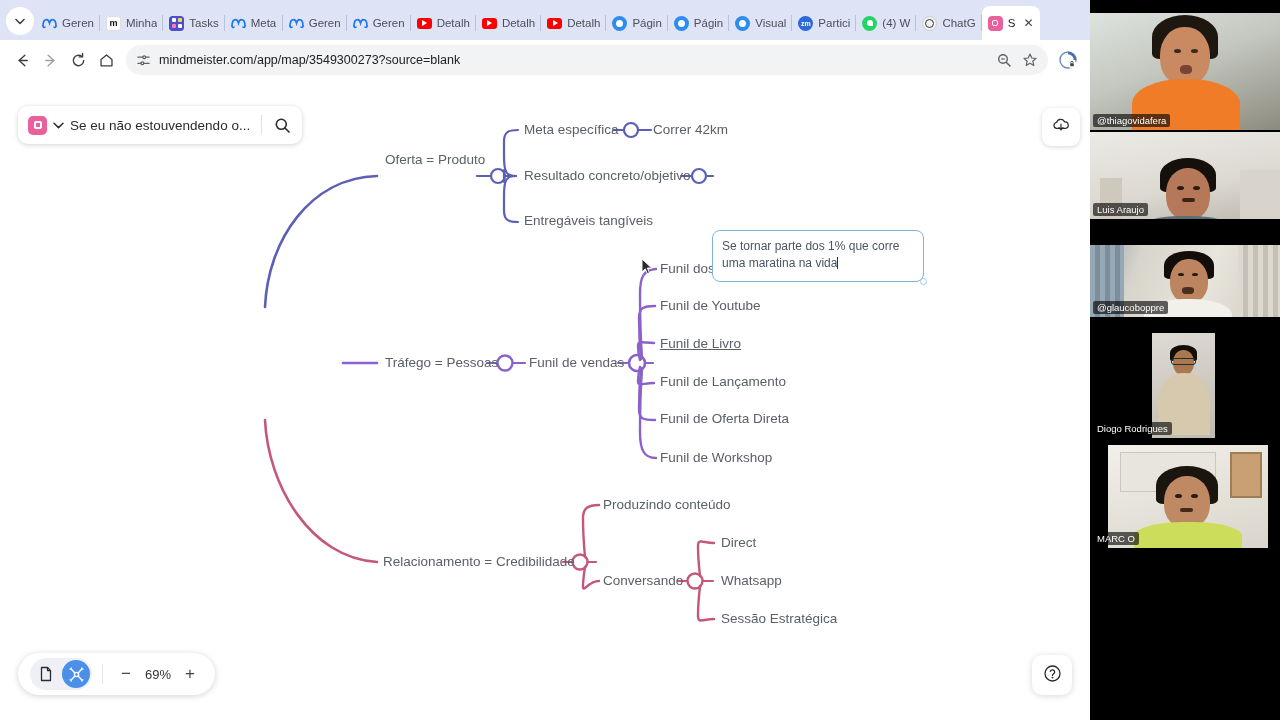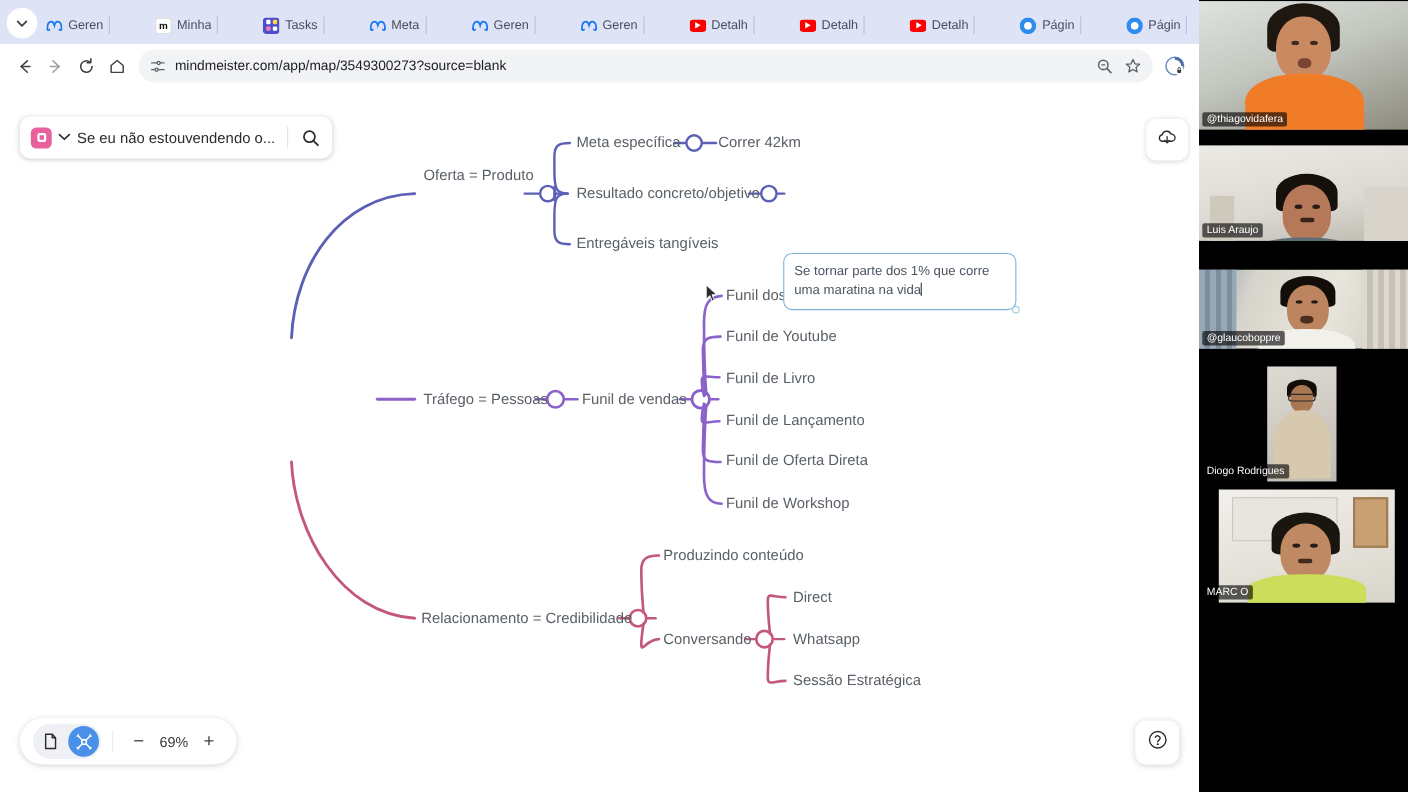--- a/index.html
+++ b/index.html
@@ -28,21 +28,21 @@
   .tab-list-btn {
     width: 28px; height: 28px;
     margin: 0 2px 5px 2px;
     border-radius: 50%;
     background: #fff;
     display: flex; align-items: center; justify-content: center;
     flex: 0 0 auto;
     cursor: pointer;
   }
   .tab-list-btn svg { display:block; }
-  .tabs-wrap { display: flex; align-items: flex-end; height: 40px; flex: 1 1 auto; overflow: hidden; gap: 35px; }
+  .tabs-wrap { display: flex; align-items: flex-end; height: 40px; flex: 1 1 auto; overflow: hidden; }
   .tab {
     height: 34px;
     display: flex; align-items: center;
     padding: 0 6px;
     gap: 5px;
     max-width: 68px;
     min-width: 58px;
     flex: 0 0 auto;
     position: relative;
     cursor: pointer;
@@ -531,21 +531,21 @@
 
     <div class="editbox">
       <span>Se tornar parte dos 1% que corre uma maratina na vida</span><span class="caret"></span>
       <span class="handle"></span>
     </div>
 
     <div class="nodelbl" style="left:385px; top:275px;">Tráfego = Pessoas</div>
     <div class="nodelbl" style="left:529px; top:275px;">Funil de vendas</div>
     <div class="nodelbl" style="left:660px; top:181px;">Funil dos Stories</div>
     <div class="nodelbl" style="left:660px; top:218px;">Funil de Youtube</div>
-    <div class="nodelbl" style="left:660px; top:256px;">Funil de Livro</div>
+    <div class="nodelbl" style="left:660px; top:256px;text-decoration:underline;">Funil de Livro</div>
     <div class="nodelbl" style="left:660px; top:294px;">Funil de Lançamento</div>
     <div class="nodelbl" style="left:660px; top:331px;">Funil de Oferta Direta</div>
     <div class="nodelbl" style="left:660px; top:370px;">Funil de Workshop</div>
 
     <div class="nodelbl" style="left:383px; top:474px;">Relacionamento = Credibilidade</div>
     <div class="nodelbl" style="left:603px; top:417px;">Produzindo conteúdo</div>
     <div class="nodelbl" style="left:603px; top:493px;">Conversando</div>
     <div class="nodelbl" style="left:721px; top:455px;">Direct</div>
     <div class="nodelbl" style="left:721px; top:493px;">Whatsapp</div>
     <div class="nodelbl" style="left:721px; top:531px;">Sessão Estratégica</div>
@@ -614,21 +614,21 @@
             <circle cx="9.5" cy="13.6" r=".95" fill="#2b2b2b"></circle>
           </svg>
       </span>
     </div>
 
   </div>
 </div>
 
 <div class="videopanel">
 
-  <div class="vtile" style="top:1px; height:117px;">
+  <div class="vtile" style="top:13px; height:117px;">
     <div class="vbg" style="background:linear-gradient(160deg,#dfe3df 0%,#c3c7bf 45%,#8d8b7e 100%)"></div>
     <div class="hair" style="left:62px; top:2px; width:66px; height:44px; background:#1e1710;"></div>
     <div class="head" style="left:70px; top:14px; width:50px; height:58px; background:#c98a62;"></div>
     <div class="body" style="left:42px; top:66px; width:108px; height:55px; background:#f07c28;"></div>
     <div style="position:absolute;left:84px;top:36px;width:7px;height:4px;background:#3a2a20;border-radius:50%"></div>
     <div style="position:absolute;left:101px;top:36px;width:7px;height:4px;background:#3a2a20;border-radius:50%"></div>
     <div style="position:absolute;left:90px;top:52px;width:12px;height:9px;background:#7a4434;border-radius:40%"></div>
     <div class="vname">@thiagovidafera</div>
   </div>
 

